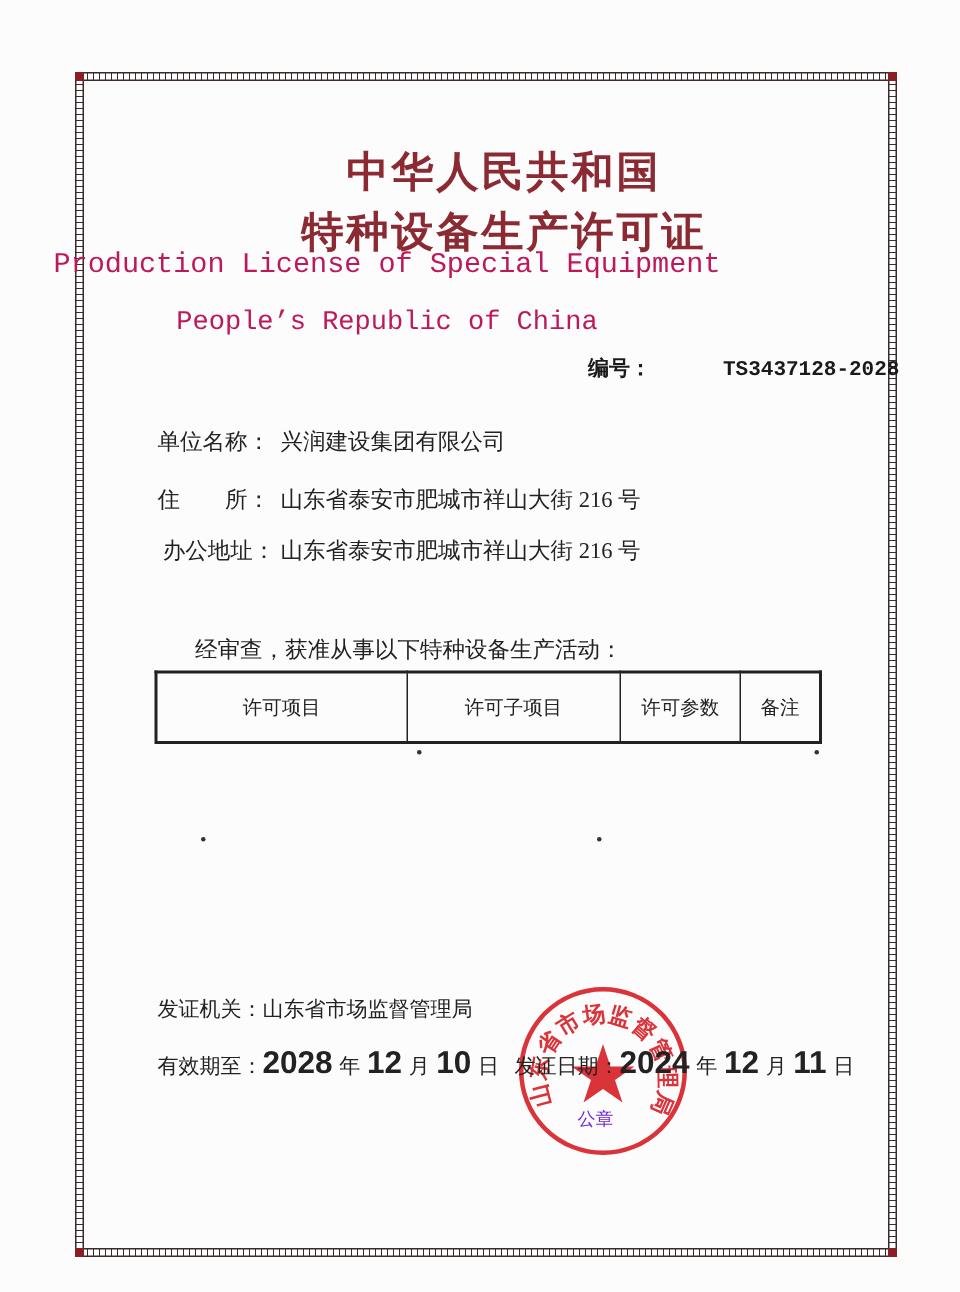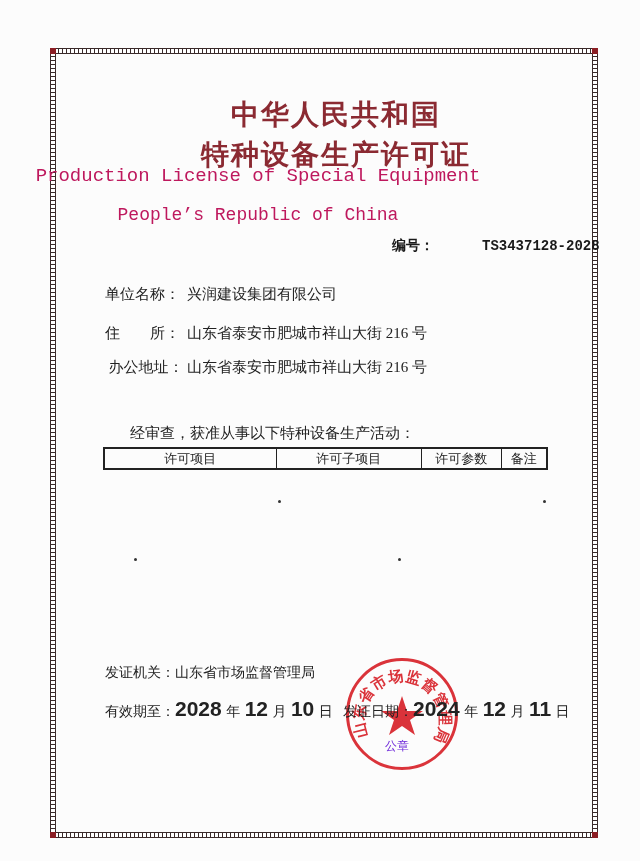--- a/index.html
+++ b/index.html
@@ -101,21 +101,21 @@
     position: absolute; left: 103px; top: 447px;
     width: 445px;
     border-collapse: collapse;
     font-family: "DejaVu Sans", sans-serif;
     font-size: 13px;
     color: #222;
   }
   table.lic th, table.lic td {
     border: 1px solid #222;
     text-align: center;
-    padding: 0;
+    padding: 13px;
     height: 19px;
     font-weight: normal;
     white-space: nowrap;
   }
   table.lic { border: 2px solid #222; }
   table.lic tr.head th { border-bottom: 2px solid #222; }
 
   .dot { position: absolute; width: 3px; height: 3px; border-radius: 50%; background: #333; }
 
   .issuer {

